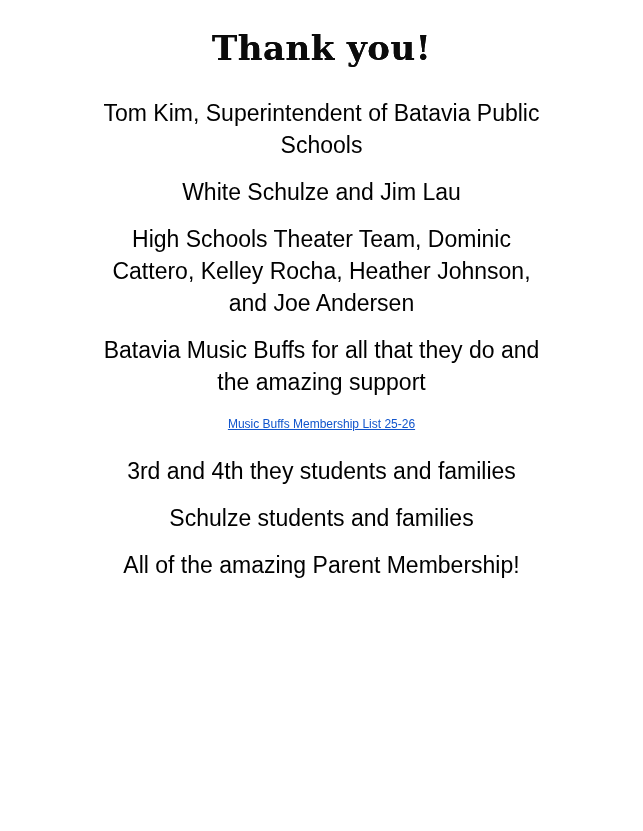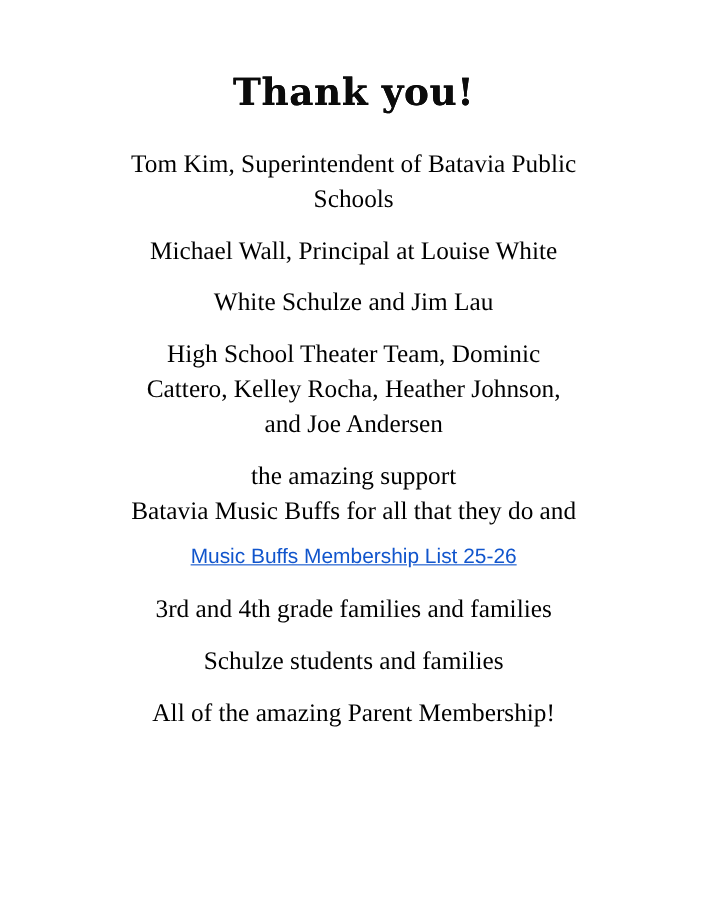--- a/index.html
+++ b/index.html
@@ -11,21 +11,21 @@
     width: 643px;
     height: 831px;
     overflow: hidden;
     font-family: "Liberation Sans", sans-serif;
     color: #000000;
   }
   .page {
     box-sizing: border-box;
     width: 643px;
     height: 831px;
-    padding: 64px 40px 0 40px;
+    padding: 28px 40px 0 40px;
     background: #ffffff;
   }
   h1.doc-title {
     font-family: "DejaVu Serif", serif;
     font-weight: 700;
     font-size: 34px;
     line-height: 41px;
     letter-spacing: 0.5px;
     text-align: center;
     margin: 0 0 28px 0;
@@ -34,24 +34,23 @@
   }
   p.ack {
     font-size: 23px;
     line-height: 32px;
     margin: 0 0 15px 0;
     text-align: center;
     color: #000000;
   }
   p.ack .line {
     display: block;
-    font-family: Liberation Serif, serif;
   }
   p.link-line {
-    font-size: 19px;
+    font-size: 12px;
     line-height: 22px;
     margin: 5px 0 20px 0;
     text-align: center;
   }
   a.doc-link {
     color: #1155cc;
     text-decoration: underline;
     cursor: pointer;
   }
 </style>
@@ -61,44 +60,43 @@
 <main class="page">
 
   <h1 class="doc-title">Thank you!</h1>
 
   <p class="ack">
     <span class="line">Tom Kim, Superintendent of Batavia Public</span>
     <span class="line">Schools</span>
   </p>
 
   <p class="ack">
-    <span class="line">Michael Wall, Principal at Louise White</span>
   </p>
 
   <p class="ack">
     <span class="line">White Schulze and Jim Lau</span>
   </p>
 
   <p class="ack">
-    <span class="line">High School Theater Team, Dominic</span>
+    <span class="line">High Schools Theater Team, Dominic</span>
     <span class="line">Cattero, Kelley Rocha, Heather Johnson,</span>
     <span class="line">and Joe Andersen</span>
   </p>
 
   <p class="ack">
+    <span class="line">Batavia Music Buffs for all that they do and</span>
     <span class="line">the amazing support</span>
-    <span class="line">Batavia Music Buffs for all that they do and</span>
   </p>
 
   <p class="link-line">
     <a class="doc-link">Music Buffs Membership List 25-26</a>
   </p>
 
   <p class="ack">
-    <span class="line">3rd and 4th grade families and families</span>
+    <span class="line">3rd and 4th they students and families</span>
   </p>
 
   <p class="ack">
     <span class="line">Schulze students and families</span>
   </p>
 
   <p class="ack">
     <span class="line">All of the amazing Parent Membership!</span>
   </p>
 

